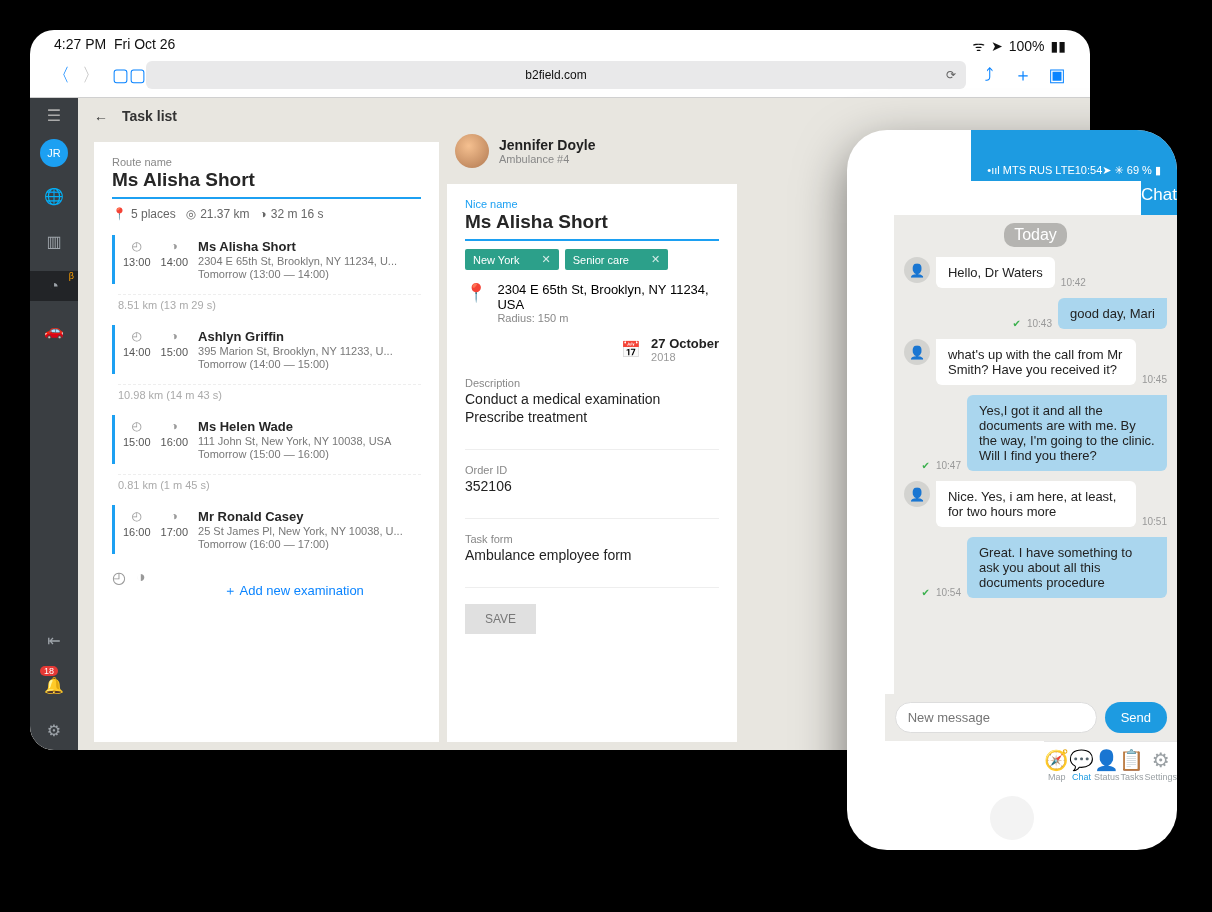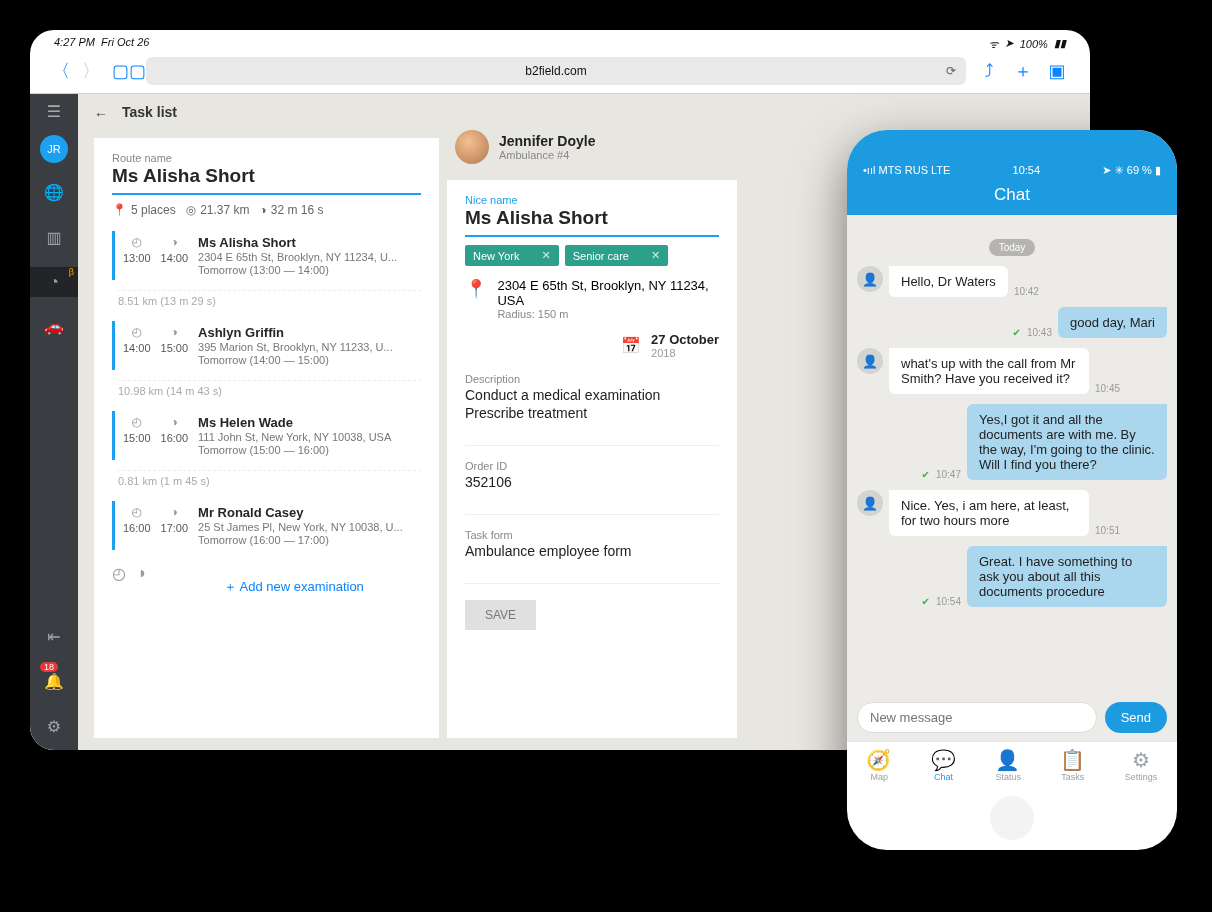--- a/index.html
+++ b/index.html
@@ -1,20 +1,20 @@
 <!DOCTYPE html>
 <html><head>
 <meta charset="utf-8">
 <style>
 * { box-sizing: border-box; margin: 0; padding: 0; font-family: -apple-system, Helvetica, Arial, sans-serif; }
 body { background: #000; width: 1212px; height: 912px; position: relative; overflow: hidden; }
 
 
 .tablet { position: absolute; left: 30px; top: 30px; width: 1060px; height: 720px; background: #fff; border-radius: 24px; box-shadow: 0 12px 40px rgba(0,0,0,.5); overflow: hidden; }
-.tab-status { display: flex; justify-content: space-between; padding: 6px 24px 2px; font-size: 11px; color: #111; font-style: italic; }
+.tab-status { display: flex; justify-content: space-between; padding: 6px 24px 2px; font-size: 14px; color: #111; }
 .tab-status .right { display: flex; gap: 6px; align-items: center; }
 .safari-bar { display: flex; align-items: center; gap: 12px; padding: 4px 22px 8px; border-bottom: 1px solid #d0d0d0; }
 .safari-bar .nav-btn { color: #0a84ff; font-size: 18px; cursor: pointer; }
 .safari-bar .nav-btn.disabled { color: #c0c0c0; }
 .url-bar { flex: 1; background: #e9e9ea; height: 28px; border-radius: 6px; display:flex; align-items:center; justify-content:center; font-size: 12px; color: #111; position:relative; }
 .url-bar .reload { position: absolute; right: 10px; color: #666; }
 .safari-bar .tool { color:#0a84ff; font-size: 18px; width: 22px; text-align:center; cursor:pointer; }
 
 .app { display: flex; height: calc(100% - 60px); background: #e8e6e0; }
 .sidebar { width: 48px; background: #3a3e42; display:flex; flex-direction:column; align-items:center; padding-top:8px; gap: 14px; position:relative; }
@@ -62,25 +62,25 @@
 .field .val { font-size:14px; color:#222; margin-top: 2px; }
 .loc-row { display:flex; gap:10px; margin-top:12px; align-items:flex-start; }
 .loc-row .pin { color:#888; font-size:18px; }
 .date-row { display:flex; gap:10px; margin-top:12px; justify-content:flex-end; align-items:center; }
 .date-row .cal { color:#888; }
 .date-row .d1 { font-size:13px; font-weight:600; color:#222; }
 .date-row .d2 { font-size:11px; color:#999; }
 .save-btn { background:#e0e0e0; color:#777; font-size:12px; padding: 8px 20px; border:none; margin-top:16px; cursor:pointer; }
 
 
-.phone { position:absolute; right: 35px; top: 130px; width: 330px; height: 720px; background:#fff; border-radius: 40px; box-shadow: 0 18px 50px rgba(0,0,0,.5); overflow:hidden; display:flex; flex-direction:column; }
+.phone { position:absolute; right: 35px; top: 130px; width: 330px; height: 720px; background:#fff; border-radius: 40px; box-shadow: 0 18px 50px rgba(0,0,0,.5); overflow:hidden; display:flex; flex-direction:column;align-items:flex-end; }
 .ph-status { background:#1d9be1; color:#fff; font-size:11px; display:flex; justify-content:space-between; padding: 34px 16px 4px; }
 .ph-title { background:#1d9be1; color:#fff; text-align:center; font-size:17px; padding: 4px 0 10px; font-weight:500; }
 .chat-body { flex:1; background:#ecebe8; padding: 8px 10px; overflow-y:auto; }
-.today-pill { display:block; width:fit-content; margin: 16px auto 10px; background:#b5b4b1; color:#fff; font-size:10px; padding:3px 10px; border-radius:10px; }
+.today-pill { display:block; width:fit-content; margin: 0 auto 10px; background:#b5b4b1; color:#fff; font-size:16px; padding:3px 10px; border-radius:10px; }
 .msg-row { display:flex; gap:6px; margin-bottom: 10px; align-items:flex-start; }
 .msg-row.out { justify-content:flex-end; }
 .msg-row .av { width:26px; height:26px; border-radius:50%; background:#d3d3d0; display:flex; align-items:center; justify-content:center; color:#fff; font-size:13px; }
 .bubble { max-width: 200px; padding: 8px 12px; font-size: 13px; color:#222; border-radius: 6px; }
 .msg-row.in .bubble { background:#fff; border-top-left-radius:0; }
 .msg-row.out .bubble { background:#aad6ee; border-top-right-radius:0; }
 .ts { font-size:10px; color:#999; align-self:flex-end; }
 .tick { color:#3ab04d; font-size:10px; align-self:flex-end; }
 .input-row { display:flex; gap:8px; padding: 8px 10px 8px; background:#ecebe8; }
 .input-row input { flex:1; border-radius:16px; border:1px solid #ddd; padding: 7px 12px; font-size:13px; }

